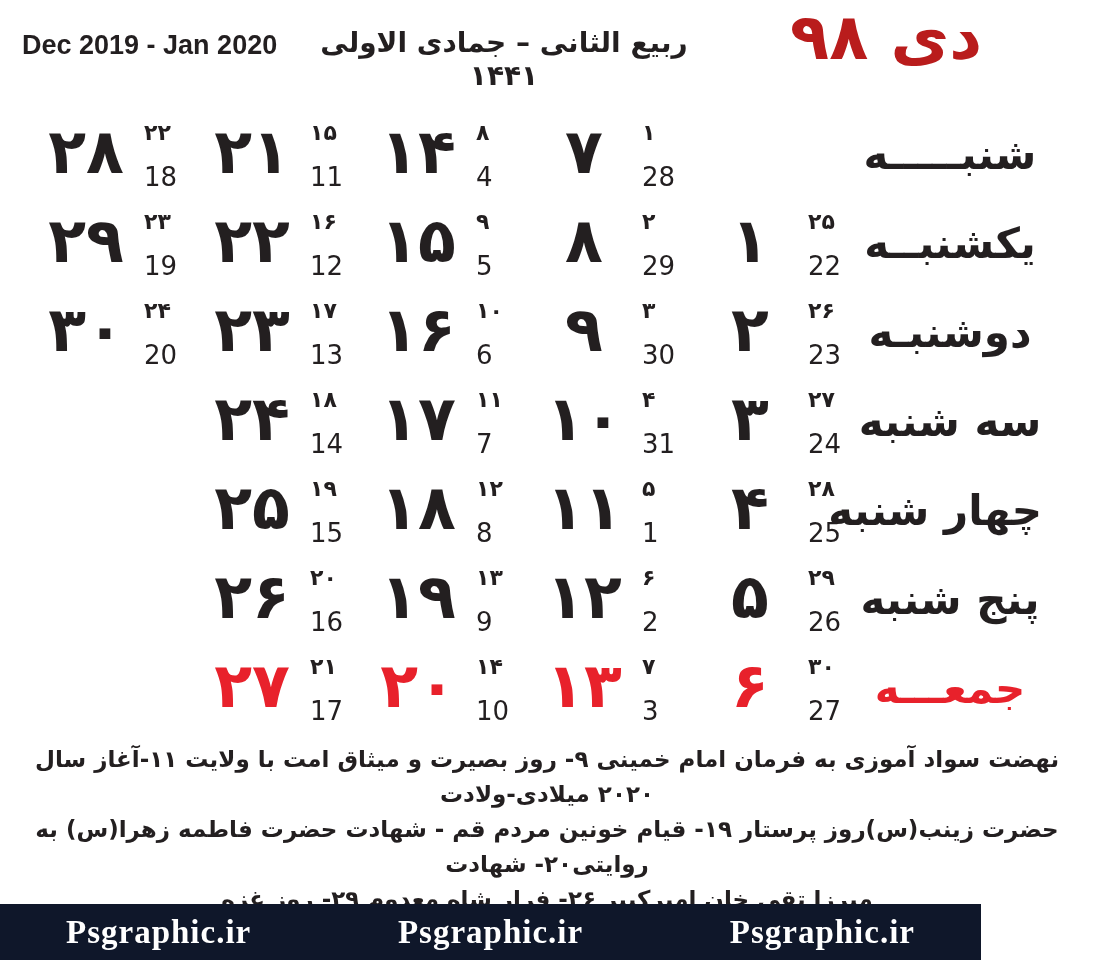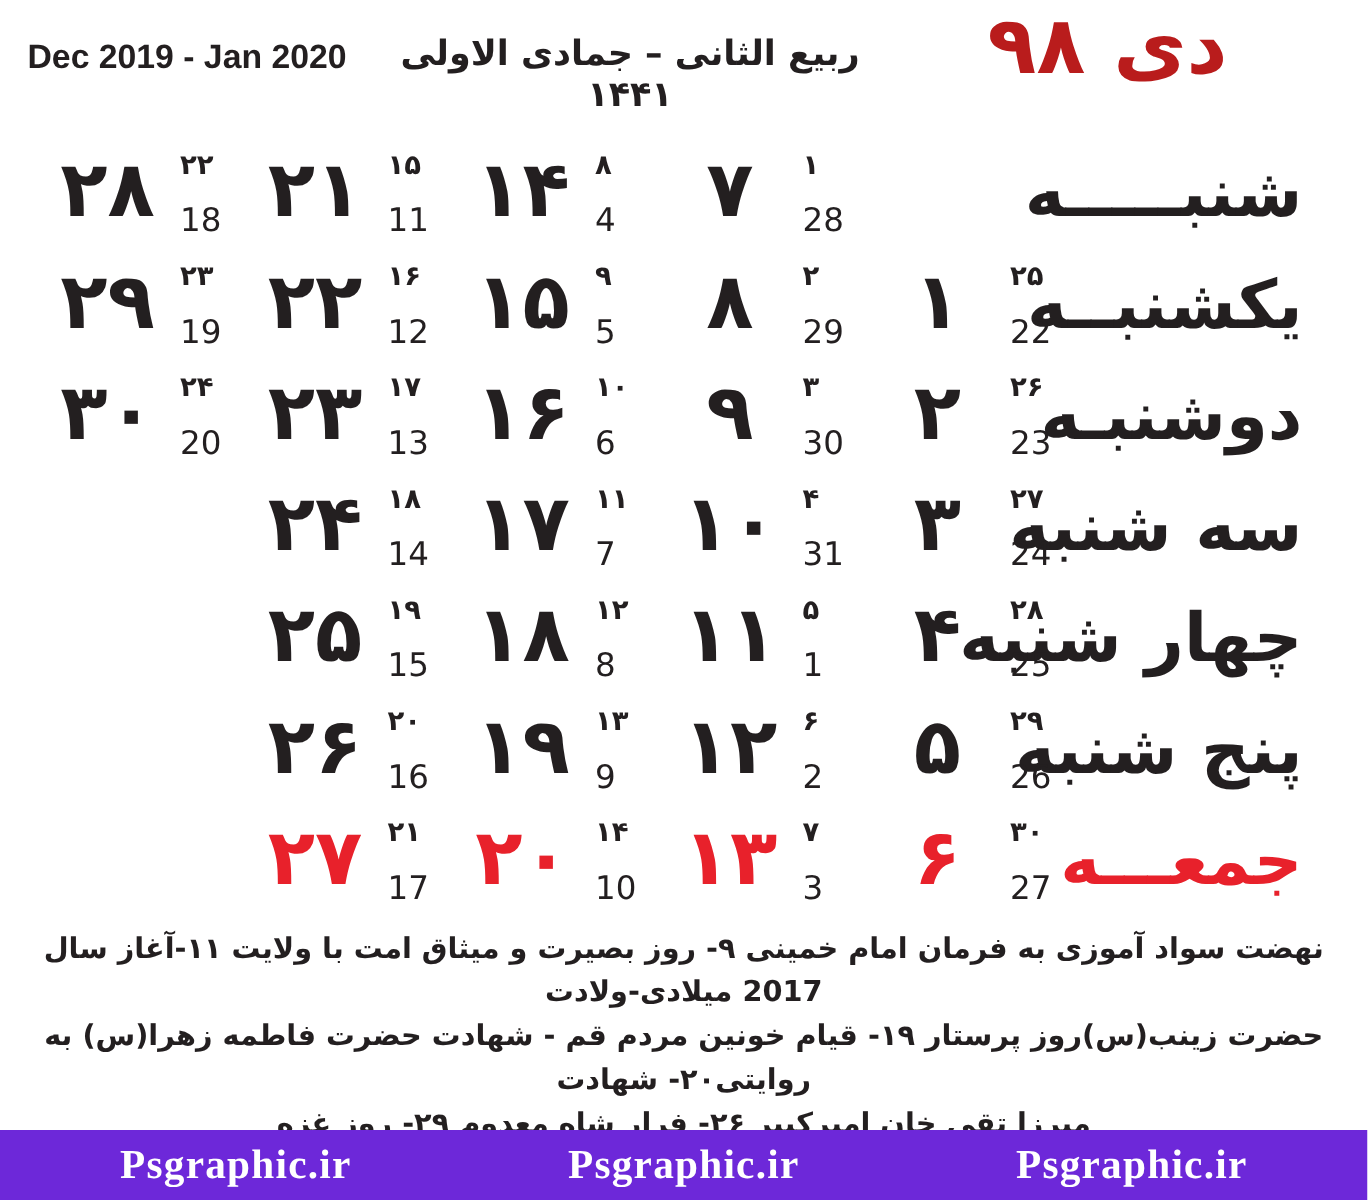--- a/index.html
+++ b/index.html
@@ -26,21 +26,21 @@
   .grid{
     position:absolute;top:110px;left:28px;width:1036px;
   }
   .cal-row{
     display:grid;direction:rtl;
     grid-template-columns:206px repeat(5,166px);
     height:89px;align-items:center;
   }
   .weekday{
     direction:rtl;text-align:center;padding-inline-start:22px;
-    font-size:54px;font-weight:bold;line-height:1;white-space:nowrap;
+    font-size:42px;font-weight:bold;line-height:1;white-space:nowrap;
   }
   .cell{
     direction:ltr;display:grid;grid-template-columns:1fr 50px;
     align-items:center;height:100%;
   }
   .cell.empty{visibility:hidden;}
   .big{
     text-align:center;font-size:62px;font-weight:bold;
     letter-spacing:-3px;line-height:1;padding-bottom:6px;
   }
@@ -50,23 +50,23 @@
   .cal-row.holiday .big,
   .cal-row.holiday .weekday{color:#e8212b;}
   
   .events{
     position:absolute;top:742px;left:20px;width:1054px;
     direction:rtl;text-align:center;
     font-size:23px;font-weight:bold;line-height:35px;
   }
   
   .footer{
-    position:absolute;left:0;bottom:0;width:1094px;height:56px;
-    background:#6d28d9;display:flex;align-items:center;
-    justify-content:space-between;padding:0 96px;box-sizing:border-box;
+    position:absolute;left:0;bottom:0;width:981px;height:56px;
+    background:#0f172a;display:flex;align-items:center;
+    justify-content:space-between;padding:0 66px;box-sizing:border-box;
   }
   .brand{
     font-family:"Liberation Serif","DejaVu Serif",serif;
     font-size:33px;font-weight:bold;color:#ffffff;letter-spacing:1px;
   }
 </style>
 </head>
 <body>
 
 <div class="eng-date">Dec 2019 - Jan 2020</div>
@@ -306,21 +306,21 @@
         <div class="stack">
           <span class="hijri-sm">۲۱</span>
           <span class="greg-sm">17</span>
         </div>
       </div>
       <div class="cell empty"></div>
     </div>
   </div>
 
 <div class="events" dir="rtl">
-    <div>نهضت سواد آموزی به فرمان امام خمینی ۹- روز بصیرت و میثاق امت با ولایت ۱۱-آغاز سال 2017 میلادی-ولادت</div>
+    <div>نهضت سواد آموزی به فرمان امام خمینی ۹- روز بصیرت و میثاق امت با ولایت ۱۱-آغاز سال ۲۰۲۰ میلادی-ولادت</div>
     <div>حضرت زینب(س)روز پرستار ۱۹- قیام خونین مردم قم - شهادت حضرت فاطمه زهرا(س) به روایتی۲۰- شهادت</div>
     <div>میرزا تقی خان امیرکبیر ۲۶- فرار شاه معدوم ۲۹- روز غزه</div>
   </div>
 
 <div class="footer">
     <span class="brand">Psgraphic.ir</span>
     <span class="brand">Psgraphic.ir</span>
     <span class="brand">Psgraphic.ir</span>
   </div>
 

